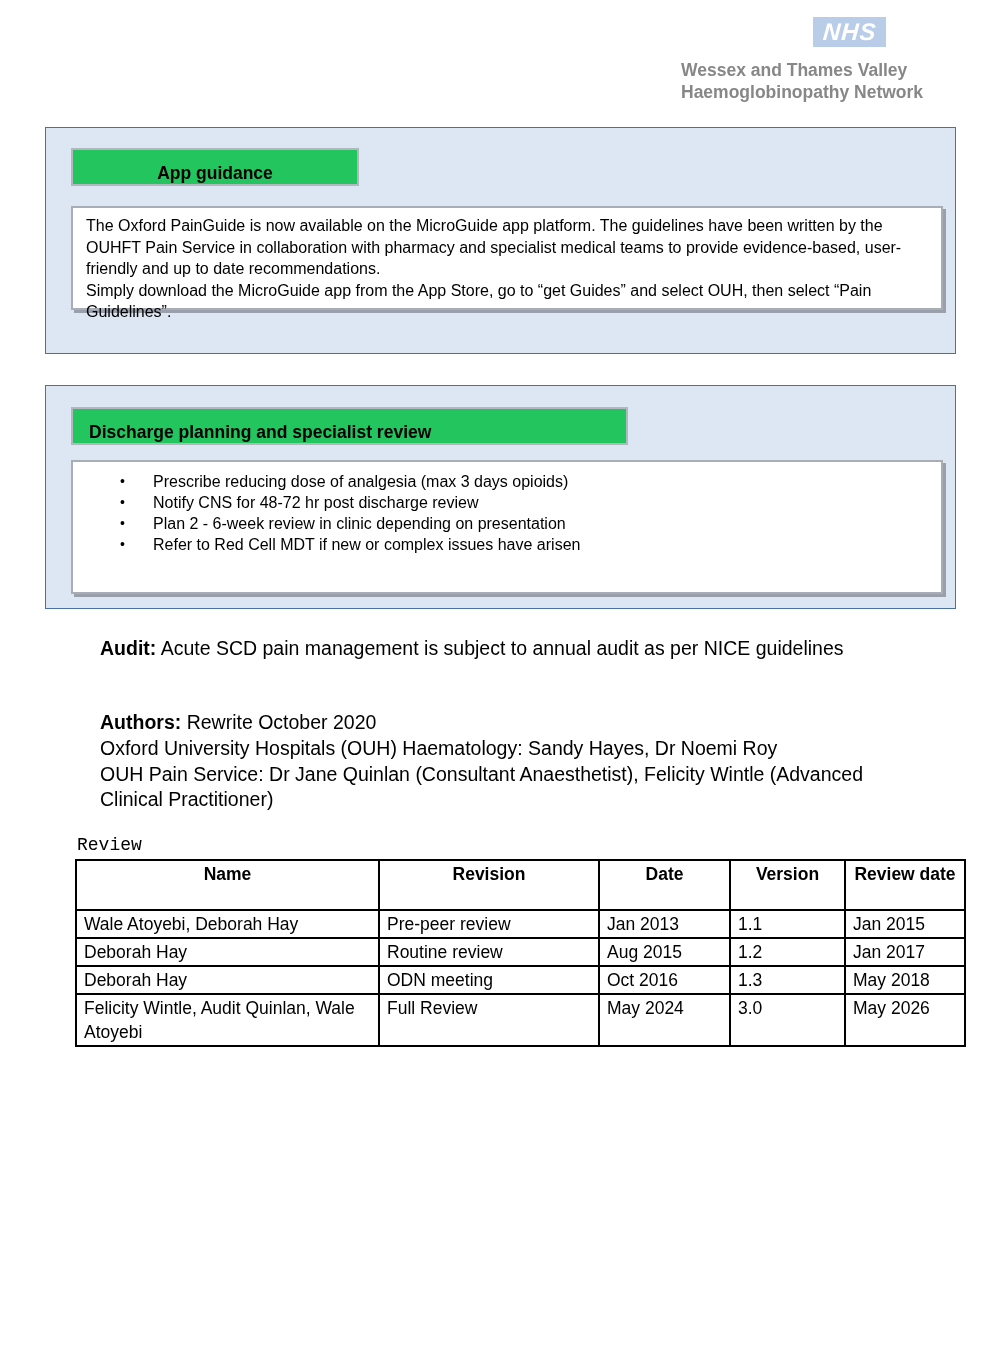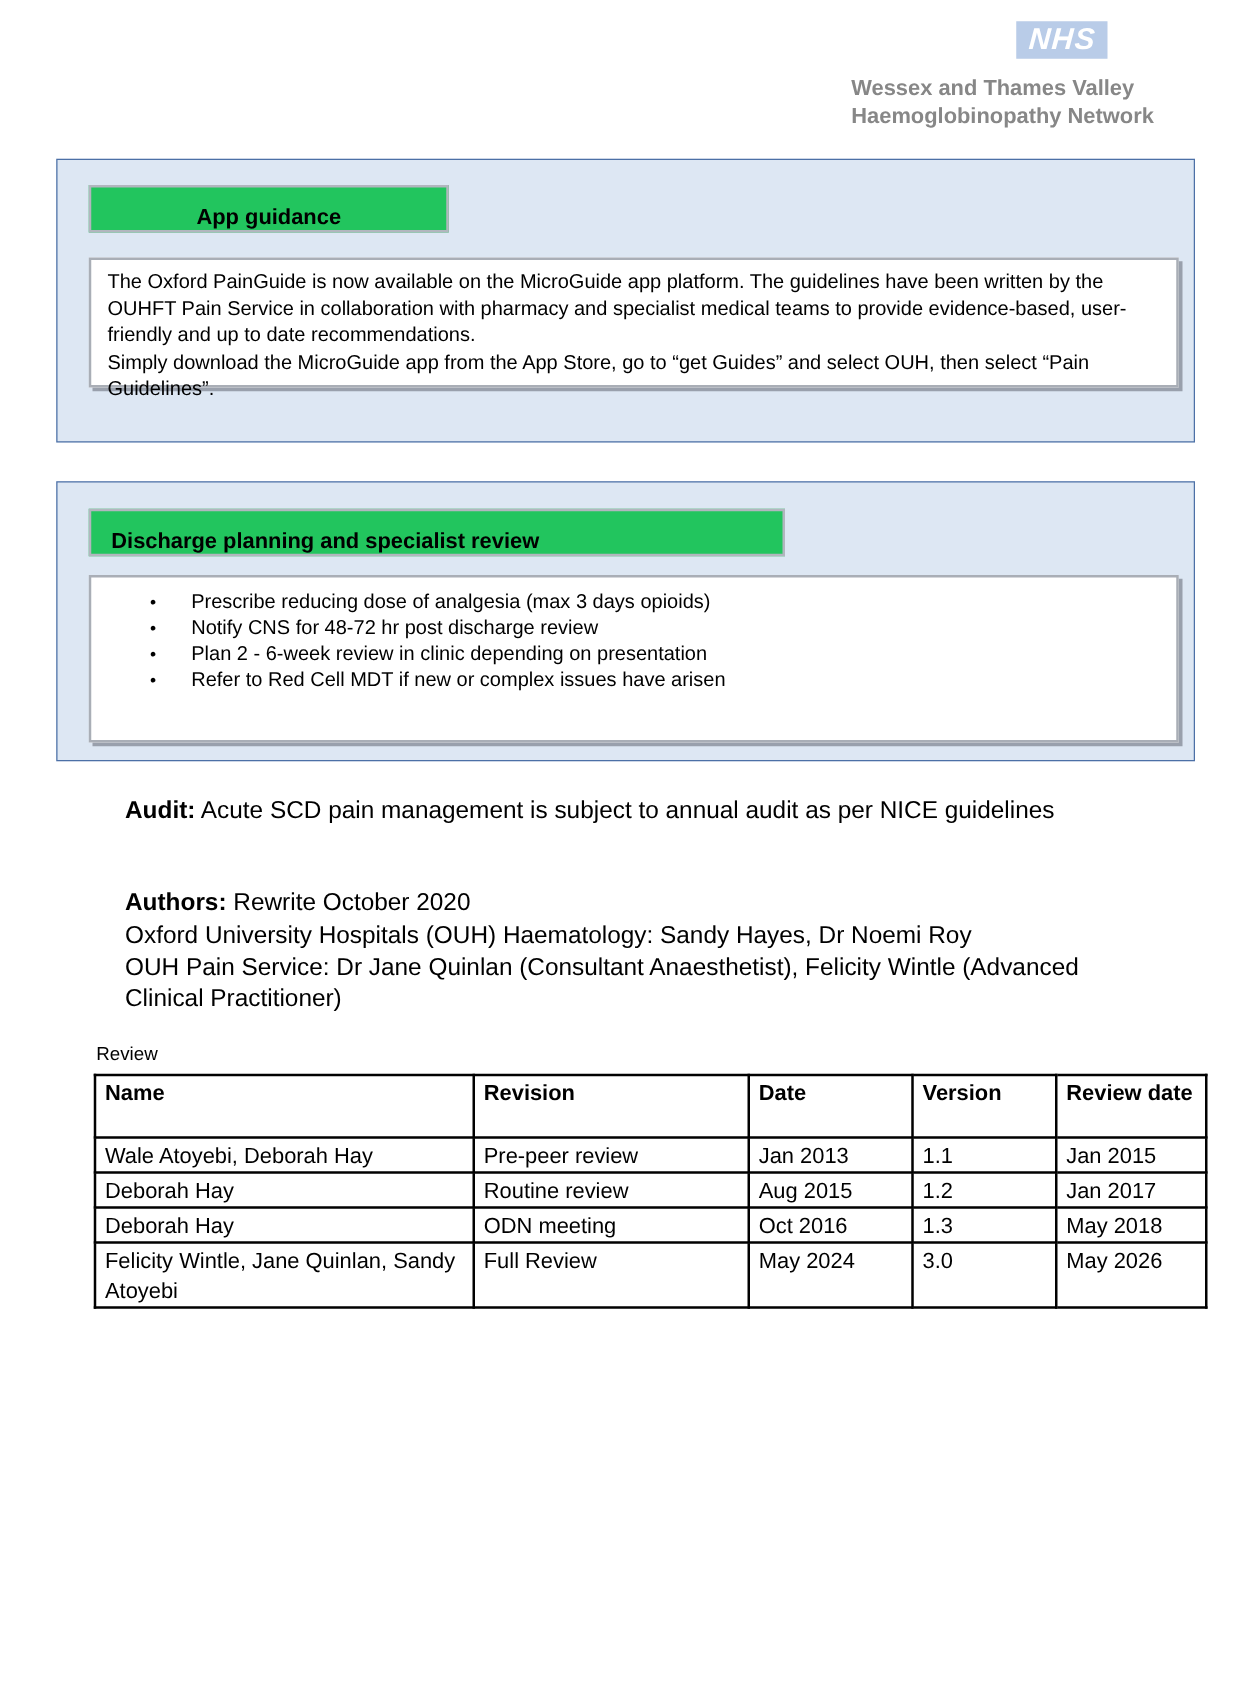--- a/index.html
+++ b/index.html
@@ -113,41 +113,42 @@
     line-height: 25.8px;
     margin-left: 23px;
   }
   #audit-paragraph   { top: 636px; }
   #authors-paragraph { top: 710px; }
   .lead-bold { font-weight: 700; }
 
   #review-label {
     position: absolute;
     left: 77px; top: 835px;
-    font-size: 15px;
+    font-size: 18px;
+    font-family: Liberation Mono, monospace;
   }
 
   
   #review-table {
     position: absolute;
     left: 75px; top: 859px;
     width: 889px;
     border-collapse: collapse;
     table-layout: fixed;
   }
   #review-table th, #review-table td {
     border: 2px solid #000000;
     font-size: 17.5px;
     line-height: 24px;
     padding: 1px 7px;
     text-align: left;
     vertical-align: top;
     overflow: hidden;
   }
-  #review-table th { font-weight: 700; height: 50px; }
+  #review-table th { font-weight: 700; height: 50px; text-align: center; }
   #review-table td { height: 26px; }
   .col-name     { width: 303px; }
   .col-revision { width: 220px; }
   .col-date     { width: 131px; }
   .col-version  { width: 115px; }
   .col-review   { width: 120px; }
 </style>
 </head>
 <body>
 
@@ -245,21 +246,21 @@
           <td>Jan 2017</td>
         </tr>
         <tr>
           <td>Deborah Hay</td>
           <td>ODN meeting</td>
           <td>Oct 2016</td>
           <td>1.3</td>
           <td>May 2018</td>
         </tr>
         <tr>
-          <td>Felicity Wintle, Jane Quinlan, Sandy Atoyebi</td>
+          <td>Felicity Wintle, Audit Quinlan, Wale Atoyebi</td>
           <td>Full Review</td>
           <td>May 2024</td>
           <td>3.0</td>
           <td>May 2026</td>
         </tr>
       </tbody>
   </table>
 
 </div>
 

